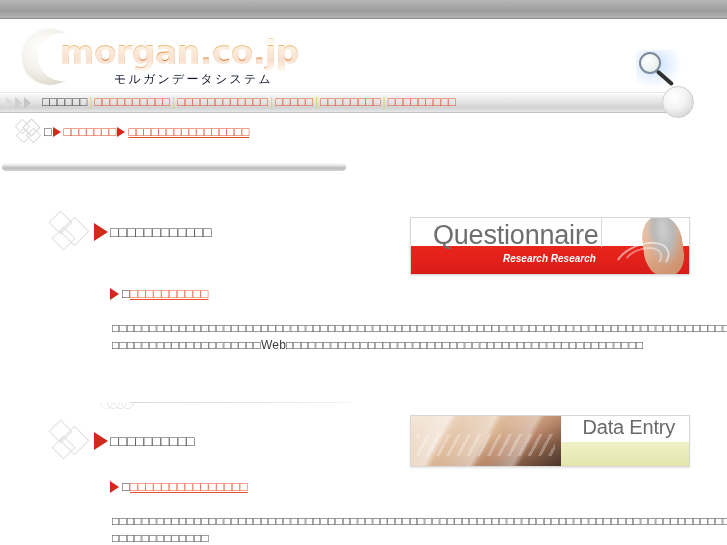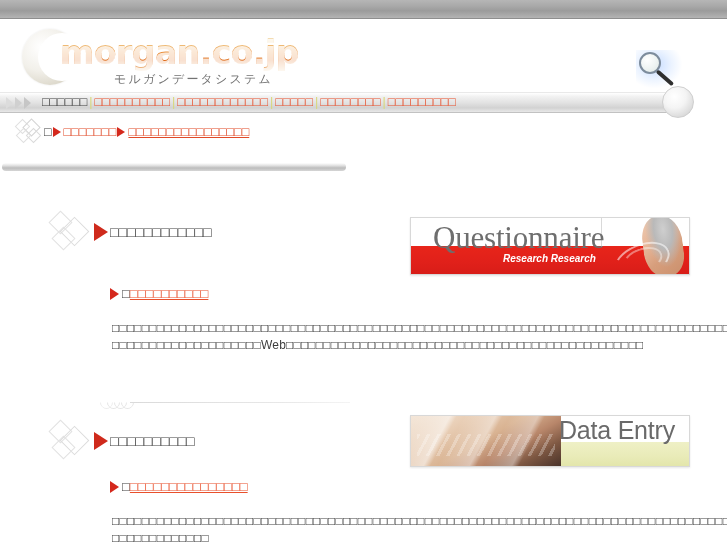--- a/index.html
+++ b/index.html
@@ -40,21 +40,21 @@
     font-family: "DejaVu Sans", sans-serif;
     font-size: 33px; font-weight: bold; letter-spacing: -0.5px;
     background: linear-gradient(to bottom, #f7f2e2 0%, #f0c98a 26%, #e8862e 52%, #de6a18 70%, #f5e3c0 100%);
     -webkit-background-clip: text; background-clip: text;
     color: transparent; -webkit-text-fill-color: transparent;
     text-shadow: 0 1px 0 rgba(255,255,255,.8);
     white-space: nowrap;
   }
   .logo-sub {
     position: absolute; left: 92px; top: 44px;
-    font-size: 12px; color: #737373; letter-spacing: 2.2px; white-space: nowrap;
+    font-size: 12px; color: #0f172a; letter-spacing: 2.2px; white-space: nowrap;
   }
 
   
   .select-box {
     position: absolute; left: 502px; top: 40px; width: 126px; height: 22px;
     display: flex; align-items: center;
     background: linear-gradient(to bottom, #fdfdfd 0%, #eeeeee 50%, #e2e2e2 100%);
     border: 1px solid #9a9a9a; border-radius: 2px;
     font-size: 12px; color: #2b2b2b; padding-left: 7px;
   }
@@ -187,22 +187,22 @@
   }
   
   .ban-q { left: 410px; top: 217px; width: 280px; height: 58px; }
   .ban-q .top { position: absolute; left: 0; top: 0; width: 100%; height: 50%; background: #ffffff; }
   .ban-q .bot {
     position: absolute; left: 0; bottom: 0; width: 100%; height: 50%;
     background: linear-gradient(to bottom, #e8251a 0%, #e0201a 60%, #d81d18 100%);
   }
   .ban-q .t1 {
     position: absolute; left: 22px; top: 2px;
-    font-size: 31px; color: #6e6e6e; letter-spacing: -0.2px;
-    font-family: Liberation Serif, serif;
+    font-size: 27px; color: #6e6e6e; letter-spacing: -0.2px;
+    font-family: Liberation Sans, sans-serif;
   }
   .ban-q .t2 {
     position: absolute; left: 92px; top: 35px;
     font-size: 10px; font-style: italic; font-weight: bold; color: #ffffff;
   }
   .ban-q .vline { position: absolute; left: 190px; top: 0; width: 1px; height: 29px; background: #d9d9d9; }
   .ban-q .hand {
     position: absolute; right: 6px; top: -2px; width: 40px; height: 60px;
     background:
       radial-gradient(ellipse at 55% 22%, #cfcfcf 0%, #b9b9b9 30%, rgba(185,185,185,0) 58%),
@@ -223,21 +223,21 @@
 
   
   .ban-d { left: 410px; top: 415px; width: 280px; height: 52px; }
   .ban-d .top { position: absolute; left: 0; top: 0; width: 100%; height: 52%; background: #ffffff; }
   .ban-d .bot {
     position: absolute; left: 0; bottom: 0; width: 100%; height: 48%;
     background: linear-gradient(to bottom, #eff0c6 0%, #e9ebb8 60%, #e3e6ab 100%);
   }
   .ban-d .t1 {
     position: absolute; right: 14px; top: 0px;
-    font-size: 25px; color: #6a6a6a; letter-spacing: -0.2px;
+    font-size: 20px; color: #6a6a6a; letter-spacing: -0.2px;
   }
   .ban-d .t2 {
     position: absolute; left: 150px; top: 28px;
     font-size: 8.5px; font-style: italic; font-weight: bold; color: #6d6a4a; line-height: 11px;
   }
   .ban-d .kb {
     position: absolute; left: 0; top: 0; width: 150px; height: 100%;
     background:
       linear-gradient(118deg, rgba(255,255,255,0) 0%, rgba(255,255,255,.55) 22%, rgba(255,255,255,0) 26%),
       linear-gradient(118deg, rgba(255,255,255,0) 30%, rgba(255,255,255,.45) 48%, rgba(255,255,255,0) 52%),

